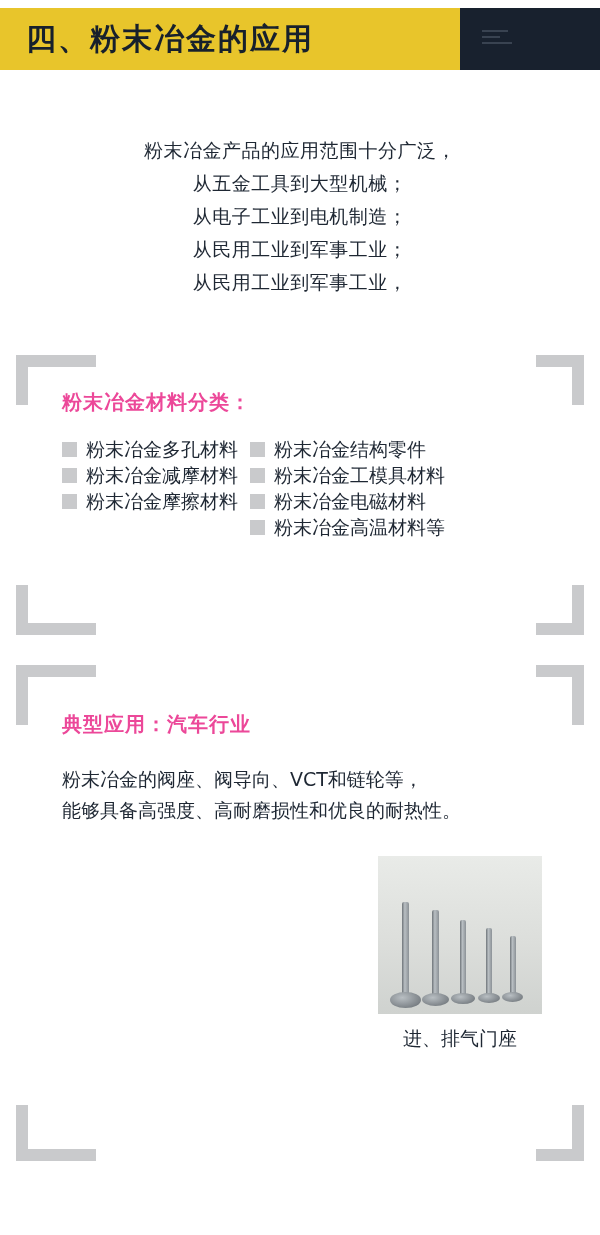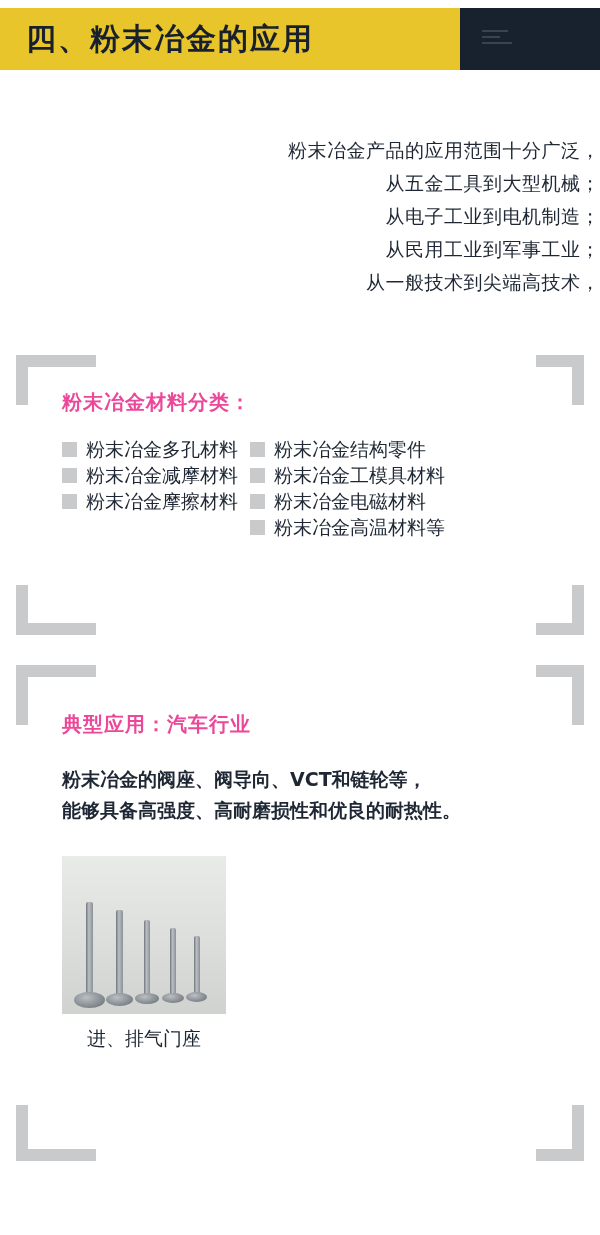--- a/index.html
+++ b/index.html
@@ -69,21 +69,21 @@
 
   
   .intro {
     margin-top: 56px;
     text-align: center;
     font-size: 19px;
     line-height: 33px;
     color: #1e2733;
     letter-spacing: 0.5px;
   }
-  .intro div { white-space: nowrap; text-align: right; }
+  .intro div { white-space: nowrap; }
 
   
   .panel {
     position: relative;
     margin: 0 auto;
     width: 568px;
     box-sizing: border-box;
   }
   .panel .frame-top,
   .panel .frame-bottom {
@@ -157,28 +157,27 @@
     margin-right: 9px;
     flex: 0 0 auto;
   }
 
   
   .panel2-text {
     font-size: 19px;
     line-height: 31px;
     color: #1e2733;
     margin-top: 26px;
-    font-weight: bold;
   }
   .panel2-text div { white-space: nowrap; }
 
   .photos {
     margin-top: 30px;
     display: flex;
-    justify-content: space-between;
+    justify-content: flex-end;
     gap: 18px;
   }
   .photo-block {
     display: flex;
     flex-direction: column;
     align-items: center;
   }
   .photo {
     width: 164px;
     height: 158px;
@@ -256,21 +255,21 @@
     <span class="s2"></span>
     <span class="s3"></span>
   </div>
 </div>
 
 <div class="intro">
   <div>粉末冶金产品的应用范围十分广泛，</div>
   <div>从五金工具到大型机械；</div>
   <div>从电子工业到电机制造；</div>
   <div>从民用工业到军事工业；</div>
-  <div>从一般技术到尖端高技术，</div>
+  <div>从民用工业到军事工业，</div>
 </div>
 
 <div class="panel" style="margin-top:56px;height:280px;">
   <div class="frame-top"></div>
   <div class="frame-bottom"></div>
   <div class="frame-left"></div>
   <div class="frame-right"></div>
   <div class="notch notch-t" style="left:80px;width:440px;"></div>
   <div class="notch notch-b" style="left:80px;width:440px;"></div>
   <div class="notch-v" style="left:0;top:50px;height:180px;"></div>

